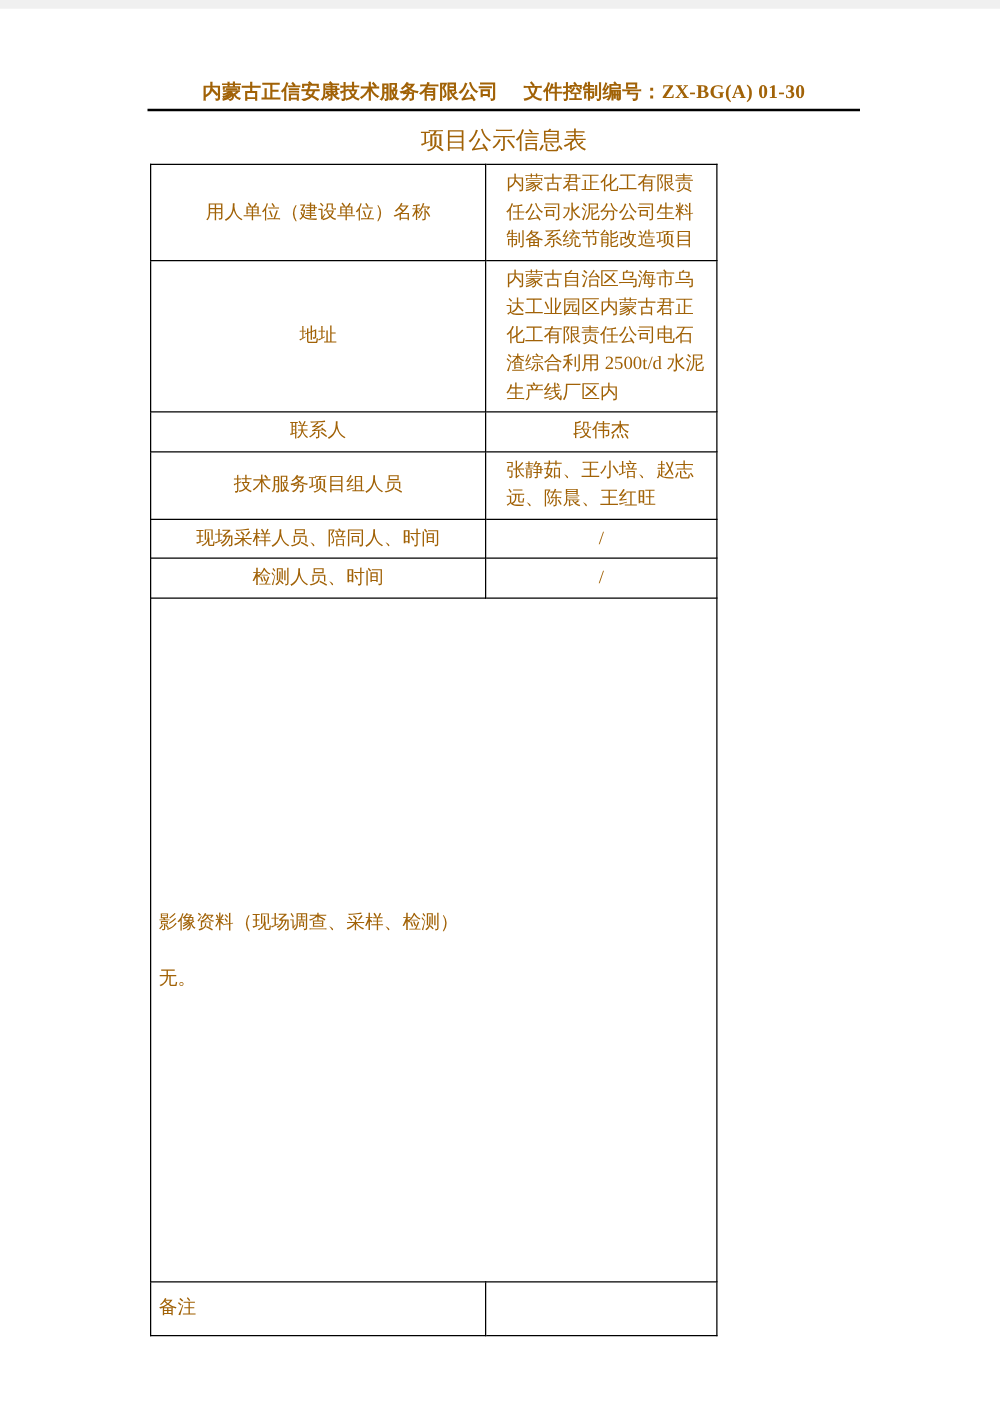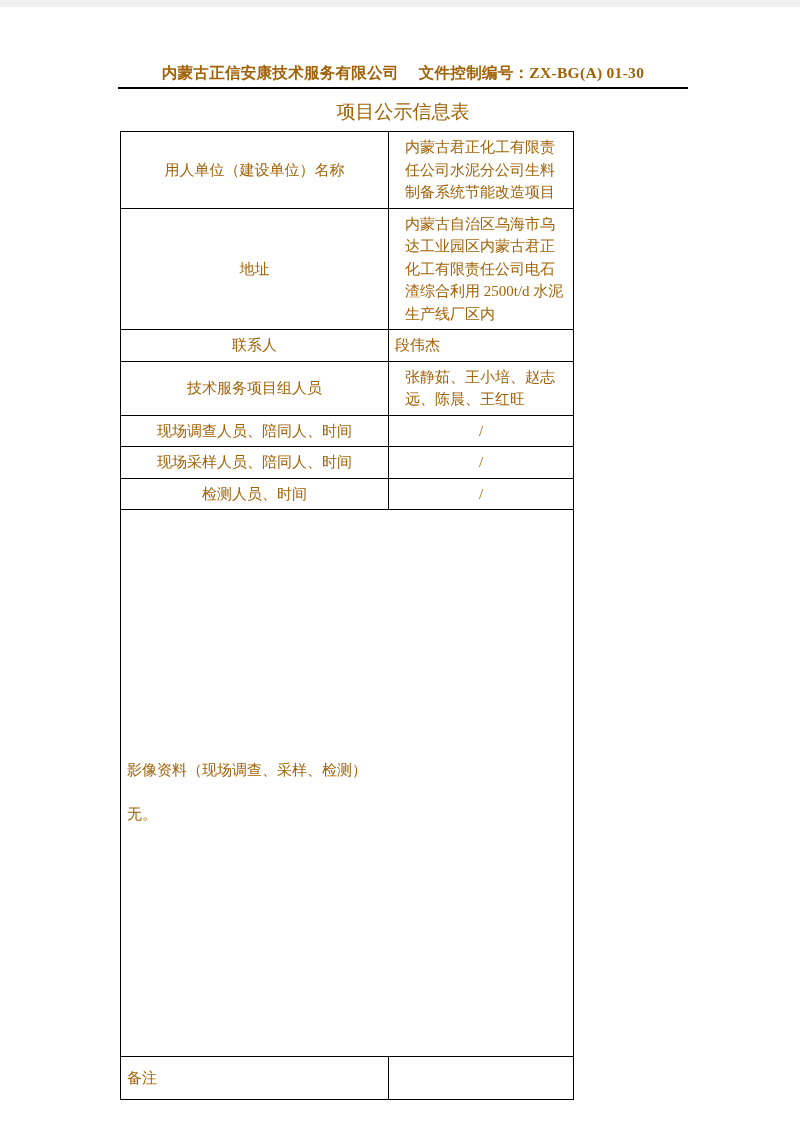--- a/index.html
+++ b/index.html
@@ -62,20 +62,21 @@
     padding: 4px 6px;
     font-size: 15px;
     line-height: 1.5;
     vertical-align: middle;
   }
   td.label {
     width: 255px;
     text-align: center;
   }
   td.value {
+    text-align: center;
   }
   td.value.lead {
     text-align: left;
     padding-left: 16px;
   }
   td.slash {
     text-align: center;
   }
   .media-body {
     text-align: center;
@@ -122,24 +123,20 @@
       </tr>
       <tr>
         <td class="label">联系人</td>
         <td class="value">段伟杰</td>
       </tr>
       <tr>
         <td class="label">技术服务项目组人员</td>
         <td class="value lead">张静茹、王小培、赵志远、陈晨、王红旺</td>
       </tr>
       <tr>
-        <td class="label">现场调查人员、陪同人、时间</td>
-        <td class="slash">/</td>
-      </tr>
-      <tr>
         <td class="label">现场采样人员、陪同人、时间</td>
         <td class="slash">/</td>
       </tr>
       <tr>
         <td class="label">检测人员、时间</td>
         <td class="slash">/</td>
       </tr>
       <tr>
         <td class="media-body" colspan="2">
           <div class="media-none">影像资料（现场调查、采样、检测）</div>

